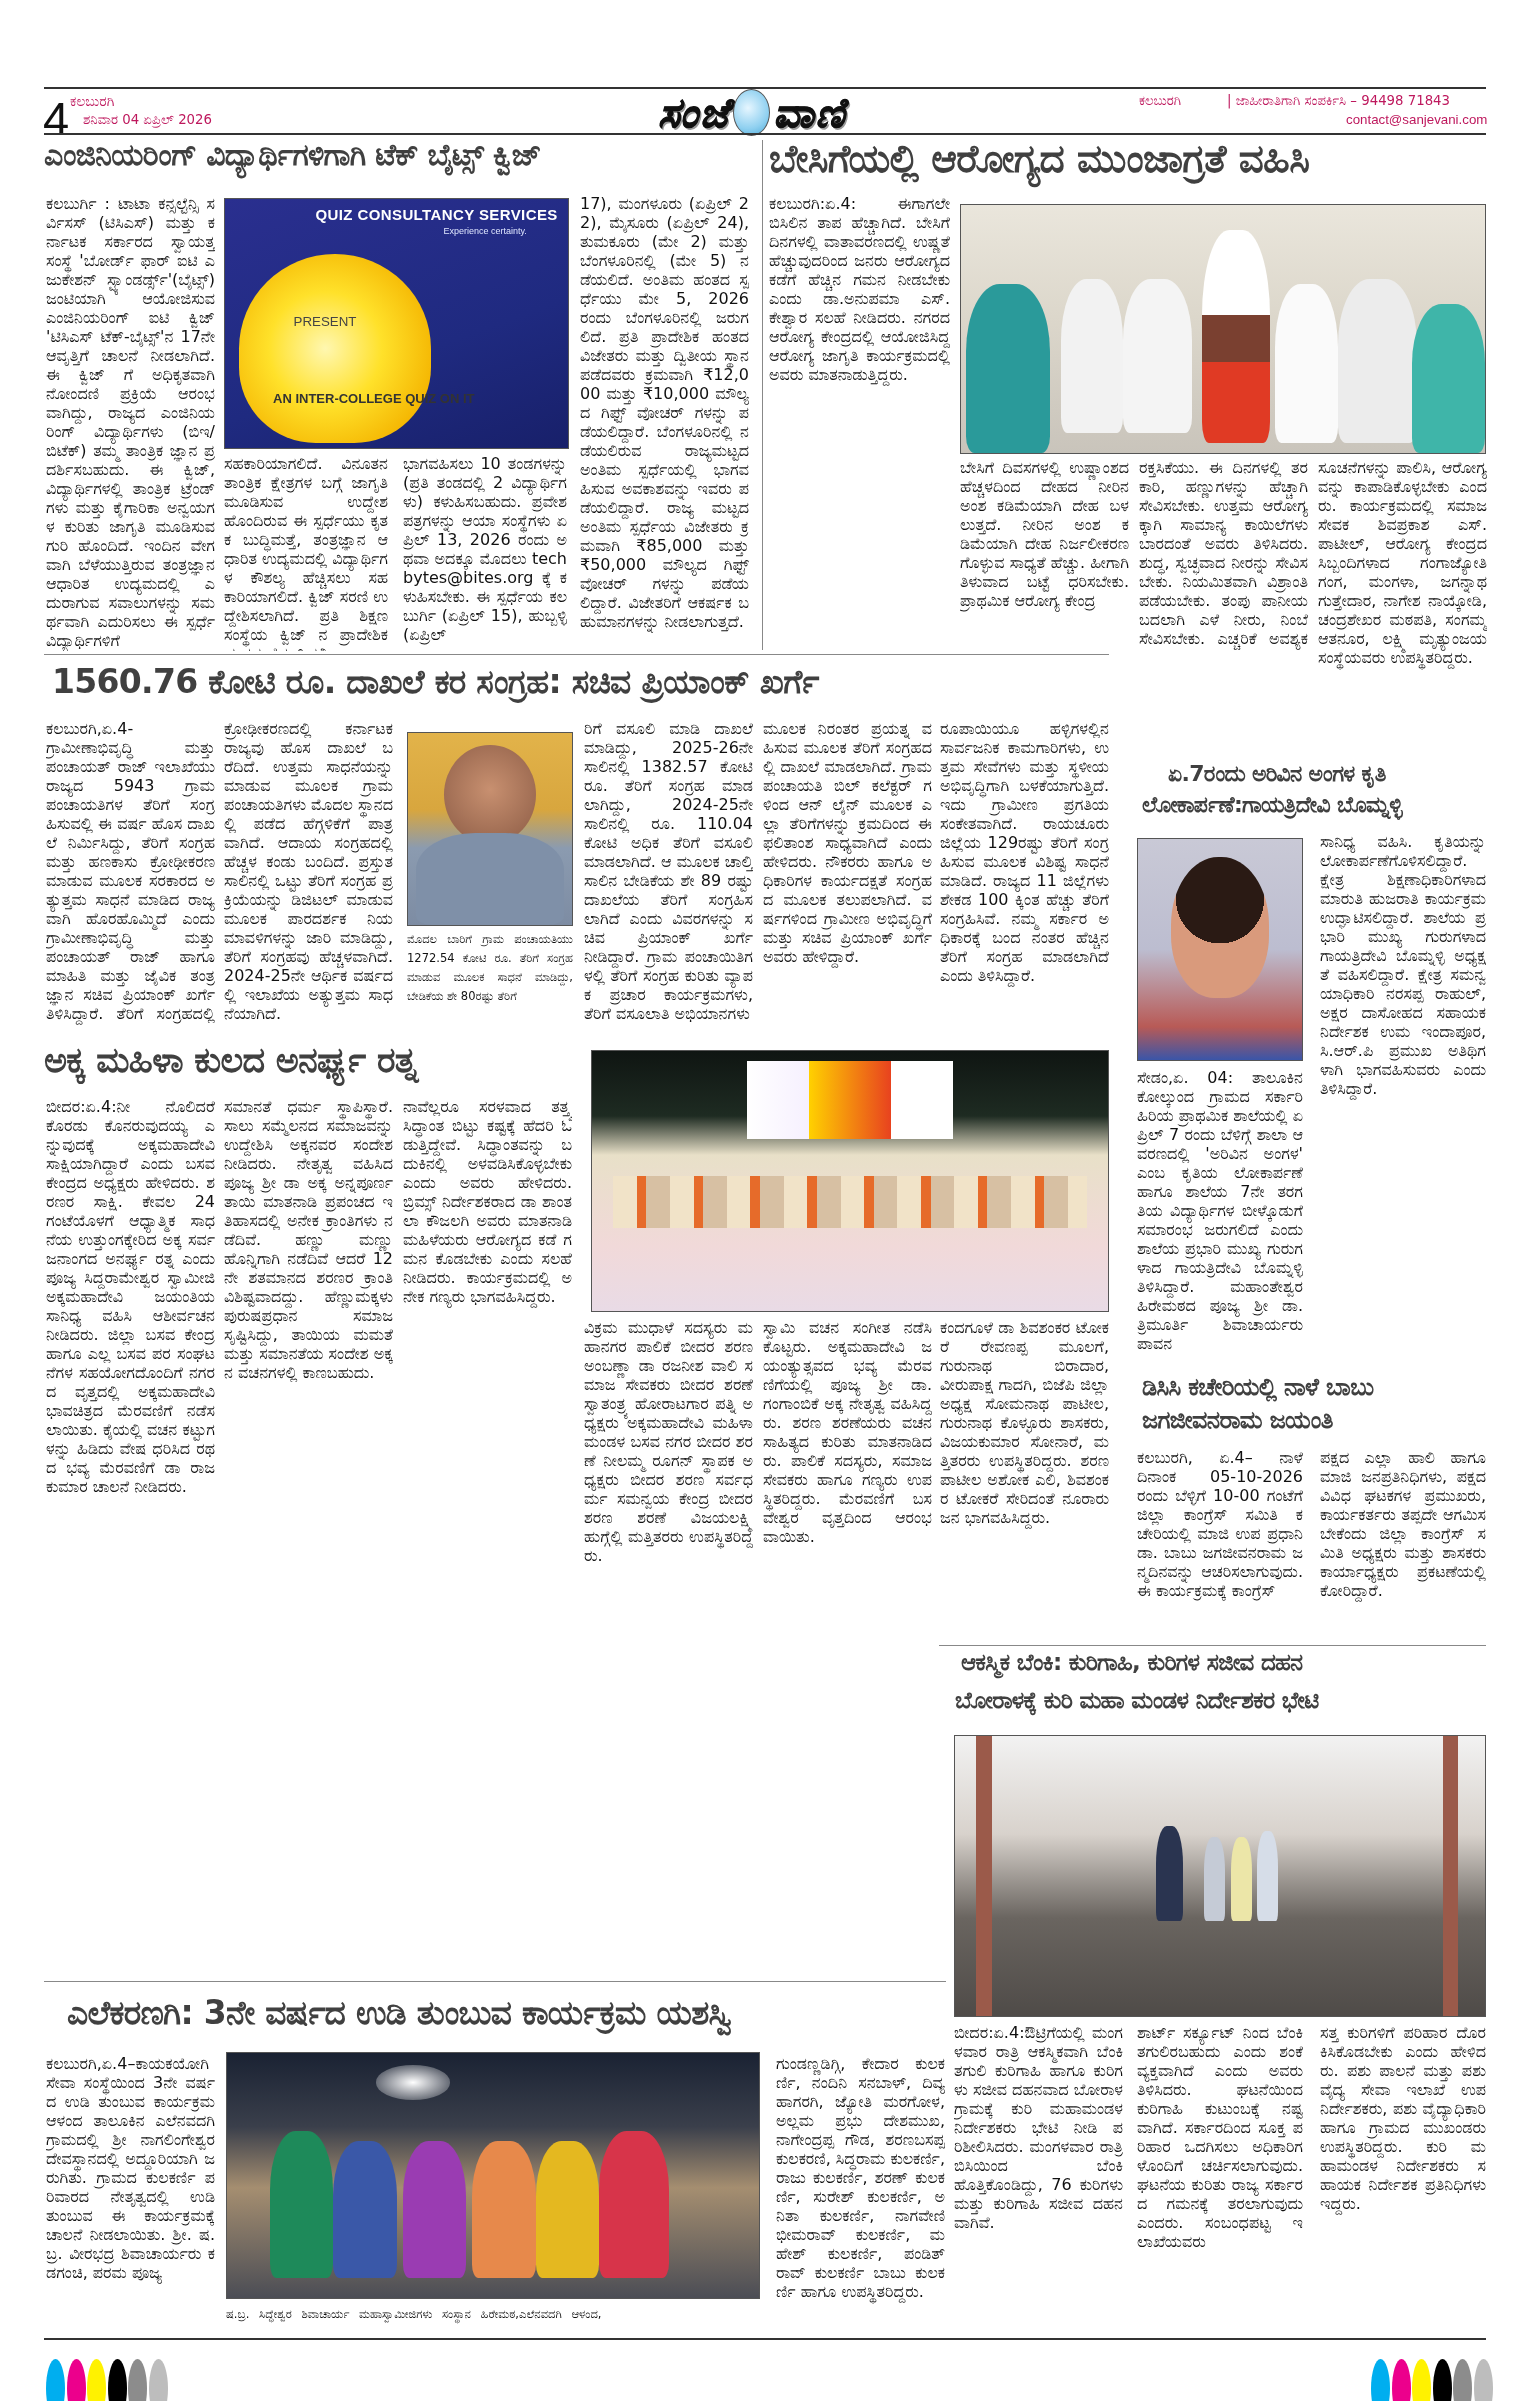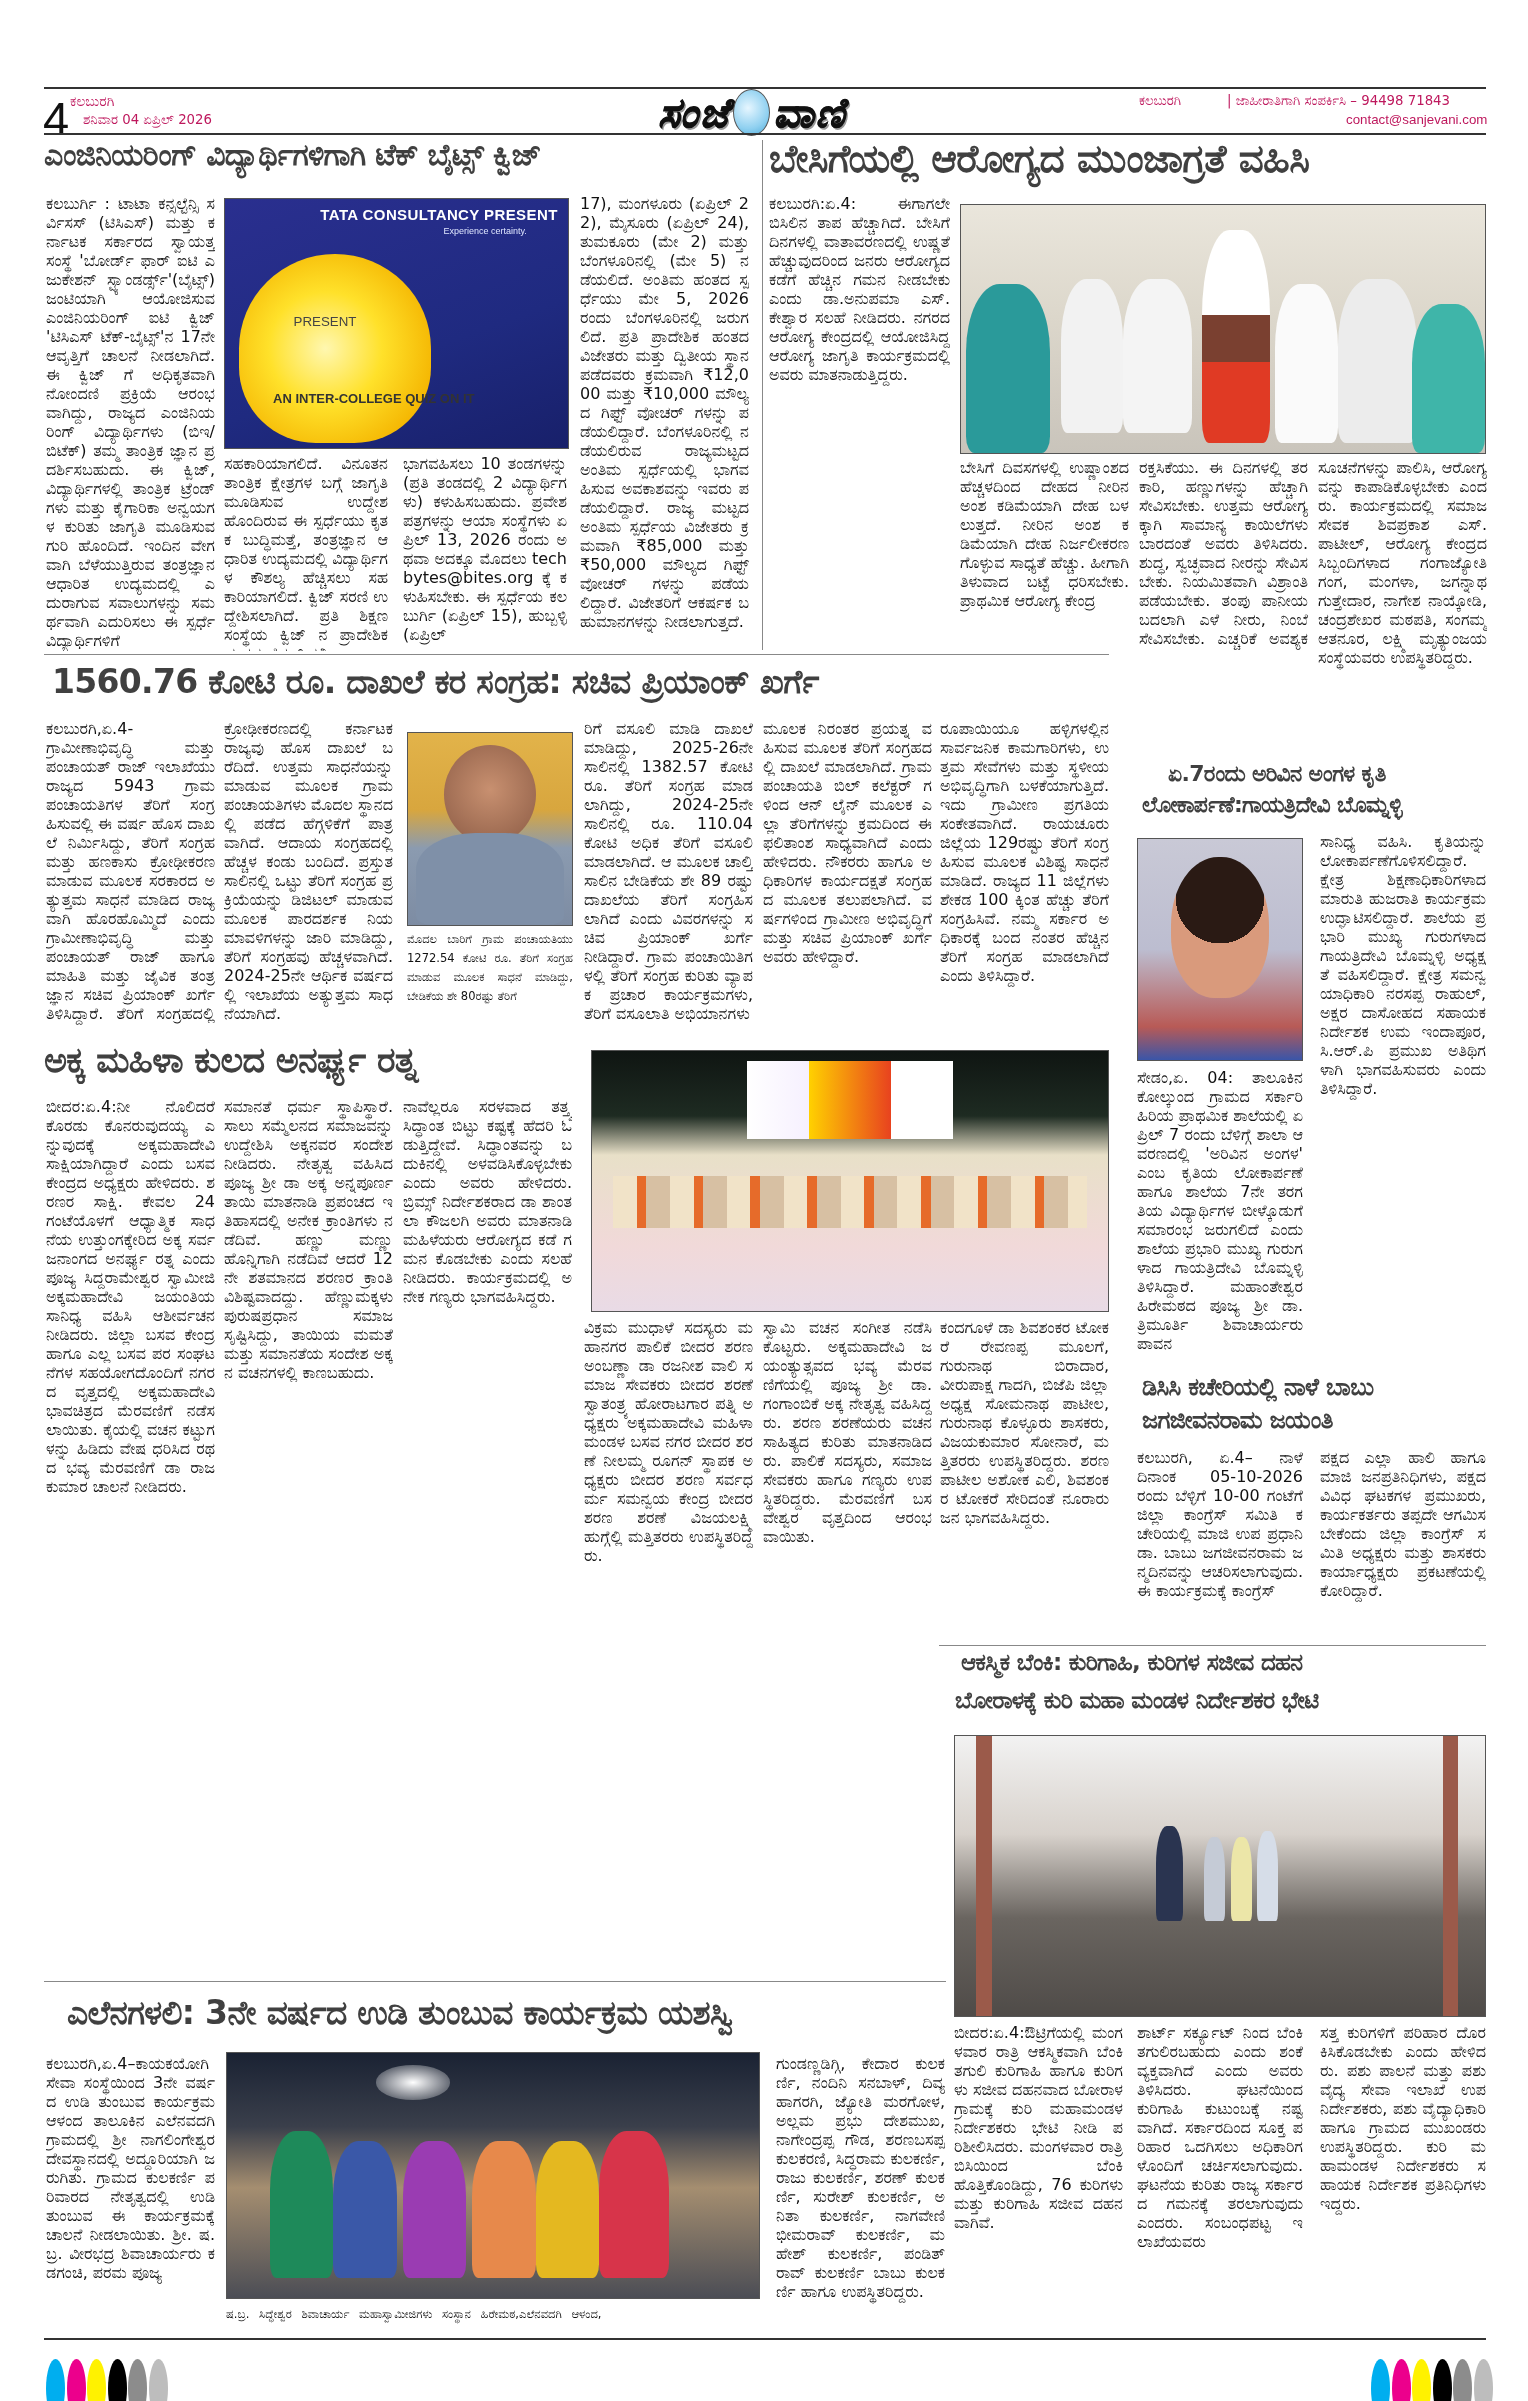--- a/index.html
+++ b/index.html
@@ -48,21 +48,21 @@
 
 <div class="abs small" style="left:1139px;top:93px">ಕಲಬುರಗಿ</div>
 <div class="abs small" style="left:1227px;top:93px;white-space:nowrap">| ಜಾಹೀರಾತಿಗಾಗಿ ಸಂಪರ್ಕಿಸಿ – 94498 71843</div>
 <div class="abs small" style="left:1346px;top:112px;font-family:'Liberation Sans',sans-serif">contact@sanjevani.com</div>
 <div class="rule" style="left:44px;top:133px;width:1442px;height:1.5px"></div>
 
 <h1 class="abs head" style="left:44px;top:139px;width:710px;font-size:30px;white-space:nowrap">ಎಂಜಿನಿಯರಿಂಗ್ ವಿದ್ಯಾರ್ಥಿಗಳಿಗಾಗಿ ಟೆಕ್ ಬೈಟ್ಸ್ ಕ್ವಿಜ್</h1>
 <div class="abs body" style="left:46px;top:194px;width:169px;height:457px">ಕಲಬುರ್ಗಿ : ಟಾಟಾ ಕನ್ಸಲ್ಟೆನ್ಸಿ ಸರ್ವಿಸಸ್ (ಟಿಸಿಎಸ್) ಮತ್ತು ಕರ್ನಾಟಕ ಸರ್ಕಾರದ ಸ್ವಾಯತ್ತ ಸಂಸ್ಥೆ 'ಬೋರ್ಡ್ ಫಾರ್ ಐಟಿ ಎಜುಕೇಶನ್ ಸ್ಟ್ಯಾಂಡರ್ಡ್ಸ್'(ಬೈಟ್ಸ್) ಜಂಟಿಯಾಗಿ ಆಯೋಜಿಸುವ ಎಂಜಿನಿಯರಿಂಗ್ ಐಟಿ ಕ್ವಿಜ್ 'ಟಿಸಿಎಸ್ ಟೆಕ್-ಬೈಟ್ಸ್'ನ 17ನೇ ಆವೃತ್ತಿಗೆ ಚಾಲನೆ ನೀಡಲಾಗಿದೆ. ಈ ಕ್ವಿಜ್ ಗೆ ಅಧಿಕೃತವಾಗಿ ನೋಂದಣಿ ಪ್ರಕ್ರಿಯೆ ಆರಂಭವಾಗಿದ್ದು, ರಾಜ್ಯದ ಎಂಜಿನಿಯರಿಂಗ್ ವಿದ್ಯಾರ್ಥಿಗಳು (ಬಿಇ/ಬಿಟೆಕ್) ತಮ್ಮ ತಾಂತ್ರಿಕ ಜ್ಞಾನ ಪ್ರದರ್ಶಿಸಬಹುದು. ಈ ಕ್ವಿಜ್, ವಿದ್ಯಾರ್ಥಿಗಳಲ್ಲಿ ತಾಂತ್ರಿಕ ಟ್ರೆಂಡ್ ಗಳು ಮತ್ತು ಕೈಗಾರಿಕಾ ಅನ್ವಯಗಳ ಕುರಿತು ಜಾಗೃತಿ ಮೂಡಿಸುವ ಗುರಿ ಹೊಂದಿದೆ. ಇಂದಿನ ವೇಗವಾಗಿ ಬೆಳೆಯುತ್ತಿರುವ ತಂತ್ರಜ್ಞಾನ ಆಧಾರಿತ ಉದ್ಯಮದಲ್ಲಿ ಎದುರಾಗುವ ಸವಾಲುಗಳನ್ನು ಸಮರ್ಥವಾಗಿ ಎದುರಿಸಲು ಈ ಸ್ಪರ್ಧೆ ವಿದ್ಯಾರ್ಥಿಗಳಿಗೆ</div>
 <div class="photo tcs" style="left:224px;top:198px;width:345px;height:251px">
   <div class="bulb"></div>
-  <div class="t1">TATA CONSULTANCY PRESENT</div>
+  <div class="t1">QUIZ CONSULTANCY SERVICES</div>
   <div class="t2">Experience certainty.</div>
   <div class="t3">PRESENT</div>
   <div class="t5">AN INTER-COLLEGE QUIZ ON IT</div>
 </div>
 <div class="abs body" style="left:224px;top:454px;width:164px;height:197px">ಸಹಕಾರಿಯಾಗಲಿದೆ. ವಿನೂತನ ತಾಂತ್ರಿಕ ಕ್ಷೇತ್ರಗಳ ಬಗ್ಗೆ ಜಾಗೃತಿ ಮೂಡಿಸುವ ಉದ್ದೇಶ ಹೊಂದಿರುವ ಈ ಸ್ಪರ್ಧೆಯು ಕೃತಕ ಬುದ್ಧಿಮತ್ತೆ, ತಂತ್ರಜ್ಞಾನ ಆಧಾರಿತ ಉದ್ಯಮದಲ್ಲಿ ವಿದ್ಯಾರ್ಥಿಗಳ ಕೌಶಲ್ಯ ಹೆಚ್ಚಿಸಲು ಸಹಕಾರಿಯಾಗಲಿದೆ. ಕ್ವಿಜ್ ಸರಣಿ ಉದ್ದೇಶಿಸಲಾಗಿದೆ. ಪ್ರತಿ ಶಿಕ್ಷಣ ಸಂಸ್ಥೆಯ ಕ್ವಿಜ್ ನ ಪ್ರಾದೇಶಿಕ ಹಂತದ ಫೈನಲ್ ನಲ್ಲಿ</div>
 <div class="abs body" style="left:403px;top:454px;width:164px;height:197px">ಭಾಗವಹಿಸಲು 10 ತಂಡಗಳನ್ನು (ಪ್ರತಿ ತಂಡದಲ್ಲಿ 2 ವಿದ್ಯಾರ್ಥಿಗಳು) ಕಳುಹಿಸಬಹುದು. ಪ್ರವೇಶ ಪತ್ರಗಳನ್ನು ಆಯಾ ಸಂಸ್ಥೆಗಳು ಏಪ್ರಿಲ್ 13, 2026 ರಂದು ಅಥವಾ ಅದಕ್ಕೂ ಮೊದಲು techbytes@bites.org ಕ್ಕೆ ಕಳುಹಿಸಬೇಕು. ಈ ಸ್ಪರ್ಧೆಯ ಕಲಬುರ್ಗಿ (ಏಪ್ರಿಲ್ 15), ಹುಬ್ಬಳ್ಳಿ (ಏಪ್ರಿಲ್</div>
 <div class="abs body" style="left:580px;top:194px;width:169px;height:457px">17), ಮಂಗಳೂರು (ಏಪ್ರಿಲ್ 22), ಮೈಸೂರು (ಏಪ್ರಿಲ್ 24), ತುಮಕೂರು (ಮೇ 2) ಮತ್ತು ಬೆಂಗಳೂರಿನಲ್ಲಿ (ಮೇ 5) ನಡೆಯಲಿದೆ. ಅಂತಿಮ ಹಂತದ ಸ್ಪರ್ಧೆಯು ಮೇ 5, 2026 ರಂದು ಬೆಂಗಳೂರಿನಲ್ಲಿ ಜರುಗಲಿದೆ. ಪ್ರತಿ ಪ್ರಾದೇಶಿಕ ಹಂತದ ವಿಜೇತರು ಮತ್ತು ದ್ವಿತೀಯ ಸ್ಥಾನ ಪಡೆದವರು ಕ್ರಮವಾಗಿ ₹12,000 ಮತ್ತು ₹10,000 ಮೌಲ್ಯದ ಗಿಫ್ಟ್ ವೋಚರ್ ಗಳನ್ನು ಪಡೆಯಲಿದ್ದಾರೆ. ಬೆಂಗಳೂರಿನಲ್ಲಿ ನಡೆಯಲಿರುವ ರಾಜ್ಯಮಟ್ಟದ ಅಂತಿಮ ಸ್ಪರ್ಧೆಯಲ್ಲಿ ಭಾಗವಹಿಸುವ ಅವಕಾಶವನ್ನು ಇವರು ಪಡೆಯಲಿದ್ದಾರೆ. ರಾಜ್ಯ ಮಟ್ಟದ ಅಂತಿಮ ಸ್ಪರ್ಧೆಯ ವಿಜೇತರು ಕ್ರಮವಾಗಿ ₹85,000 ಮತ್ತು ₹50,000 ಮೌಲ್ಯದ ಗಿಫ್ಟ್ ವೋಚರ್ ಗಳನ್ನು ಪಡೆಯಲಿದ್ದಾರೆ. ವಿಜೇತರಿಗೆ ಆಕರ್ಷಕ ಬಹುಮಾನಗಳನ್ನು ನೀಡಲಾಗುತ್ತದೆ.</div>
 
 <div class="rule" style="left:762px;top:140px;width:0.7px;height:510px;background:#888"></div>
 
@@ -131,21 +131,21 @@
   <div class="figure" style="left:47%;top:36%;width:4%;height:30%;background:#c5cbd6"></div>
   <div class="figure" style="left:52%;top:36%;width:4%;height:30%;background:#ece6a8"></div>
   <div class="figure" style="left:57%;top:34%;width:4%;height:32%;background:#d6dde8"></div>
 </div>
 <div class="abs body" style="left:954px;top:2023px;width:169px;height:314px">ಬೀದರ:ಏ.4:ಔಟ್ರಿಗೆಯಲ್ಲಿ ಮಂಗಳವಾರ ರಾತ್ರಿ ಆಕಸ್ಮಿಕವಾಗಿ ಬೆಂಕಿ ತಗುಲಿ ಕುರಿಗಾಹಿ ಹಾಗೂ ಕುರಿಗಳು ಸಜೀವ ದಹನವಾದ ಬೋರಾಳ ಗ್ರಾಮಕ್ಕೆ ಕುರಿ ಮಹಾಮಂಡಳ ನಿರ್ದೇಶಕರು ಭೇಟಿ ನೀಡಿ ಪರಿಶೀಲಿಸಿದರು. ಮಂಗಳವಾರ ರಾತ್ರಿ ಬಿಸಿಯಿಂದ ಬೆಂಕಿ ಹೊತ್ತಿಕೊಂಡಿದ್ದು, 76 ಕುರಿಗಳು ಮತ್ತು ಕುರಿಗಾಹಿ ಸಜೀವ ದಹನವಾಗಿವೆ.</div>
 <div class="abs body" style="left:1137px;top:2023px;width:166px;height:314px">ಶಾರ್ಟ್ ಸರ್ಕ್ಯೂಟ್ ನಿಂದ ಬೆಂಕಿ ತಗುಲಿರಬಹುದು ಎಂದು ಶಂಕೆ ವ್ಯಕ್ತವಾಗಿದೆ ಎಂದು ಅವರು ತಿಳಿಸಿದರು. ಘಟನೆಯಿಂದ ಕುರಿಗಾಹಿ ಕುಟುಂಬಕ್ಕೆ ನಷ್ಟವಾಗಿದೆ. ಸರ್ಕಾರದಿಂದ ಸೂಕ್ತ ಪರಿಹಾರ ಒದಗಿಸಲು ಅಧಿಕಾರಿಗಳೊಂದಿಗೆ ಚರ್ಚಿಸಲಾಗುವುದು. ಘಟನೆಯ ಕುರಿತು ರಾಜ್ಯ ಸರ್ಕಾರದ ಗಮನಕ್ಕೆ ತರಲಾಗುವುದು ಎಂದರು. ಸಂಬಂಧಪಟ್ಟ ಇಲಾಖೆಯವರು</div>
 <div class="abs body" style="left:1320px;top:2023px;width:166px;height:314px">ಸತ್ತ ಕುರಿಗಳಿಗೆ ಪರಿಹಾರ ದೊರಕಿಸಿಕೊಡಬೇಕು ಎಂದು ಹೇಳಿದರು. ಪಶು ಪಾಲನೆ ಮತ್ತು ಪಶು ವೈದ್ಯ ಸೇವಾ ಇಲಾಖೆ ಉಪ ನಿರ್ದೇಶಕರು, ಪಶು ವೈದ್ಯಾಧಿಕಾರಿ ಹಾಗೂ ಗ್ರಾಮದ ಮುಖಂಡರು ಉಪಸ್ಥಿತರಿದ್ದರು. ಕುರಿ ಮಹಾಮಂಡಳ ನಿರ್ದೇಶಕರು ಸಹಾಯಕ ನಿರ್ದೇಶಕ ಪ್ರತಿನಿಧಿಗಳು ಇದ್ದರು.</div>
 
 <div class="rule" style="left:44px;top:1981px;width:902px;height:0.7px;background:#888"></div>
 
-<h1 class="abs head" style="left:67px;top:1996px;width:880px;font-size:33px;white-space:nowrap">ಎಲೆನಗಳಲಿ: 3ನೇ ವರ್ಷದ ಉಡಿ ತುಂಬುವ ಕಾರ್ಯಕ್ರಮ ಯಶಸ್ವಿ</h1>
+<h1 class="abs head" style="left:67px;top:1996px;width:880px;font-size:33px;white-space:nowrap">ಎಲೆಕರಣಗಿ: 3ನೇ ವರ್ಷದ ಉಡಿ ತುಂಬುವ ಕಾರ್ಯಕ್ರಮ ಯಶಸ್ವಿ</h1>
 <div class="abs body" style="left:46px;top:2054px;width:169px;height:281px">ಕಲಬುರಗಿ,ಏ.4–ಕಾಯಕಯೋಗಿ ಸೇವಾ ಸಂಸ್ಥೆಯಿಂದ 3ನೇ ವರ್ಷದ ಉಡಿ ತುಂಬುವ ಕಾರ್ಯಕ್ರಮ ಆಳಂದ ತಾಲೂಕಿನ ಎಲೆನವದಗಿ ಗ್ರಾಮದಲ್ಲಿ ಶ್ರೀ ನಾಗಲಿಂಗೇಶ್ವರ ದೇವಸ್ಥಾನದಲ್ಲಿ ಅದ್ದೂರಿಯಾಗಿ ಜರುಗಿತು. ಗ್ರಾಮದ ಕುಲಕರ್ಣಿ ಪರಿವಾರದ ನೇತೃತ್ವದಲ್ಲಿ ಉಡಿ ತುಂಬುವ ಈ ಕಾರ್ಯಕ್ರಮಕ್ಕೆ ಚಾಲನೆ ನೀಡಲಾಯಿತು. ಶ್ರೀ. ಷ. ಬ್ರ. ವೀರಭದ್ರ ಶಿವಾಚಾರ್ಯರು ಕಡಗಂಚಿ, ಪರಮ ಪೂಜ್ಯ</div>
 <div class="photo pic-ud" style="left:226px;top:2052px;width:534px;height:247px">
   <div class="abs" style="left:28%;top:5%;width:14%;height:14%;border-radius:50%;background:radial-gradient(#fff,rgba(255,255,255,0))"></div>
   <div class="figure" style="left:8%;top:32%;width:12%;height:60%;background:#1e8a5a"></div>
   <div class="figure" style="left:20%;top:36%;width:12%;height:56%;background:#3a58a8"></div>
   <div class="figure" style="left:33%;top:36%;width:12%;height:56%;background:#9a3cb2"></div>
   <div class="figure" style="left:46%;top:36%;width:12%;height:56%;background:#e7894b"></div>
   <div class="figure" style="left:58%;top:36%;width:12%;height:56%;background:#e4b820"></div>
   <div class="figure" style="left:70%;top:32%;width:13%;height:60%;background:#d7344a"></div>
 </div>

